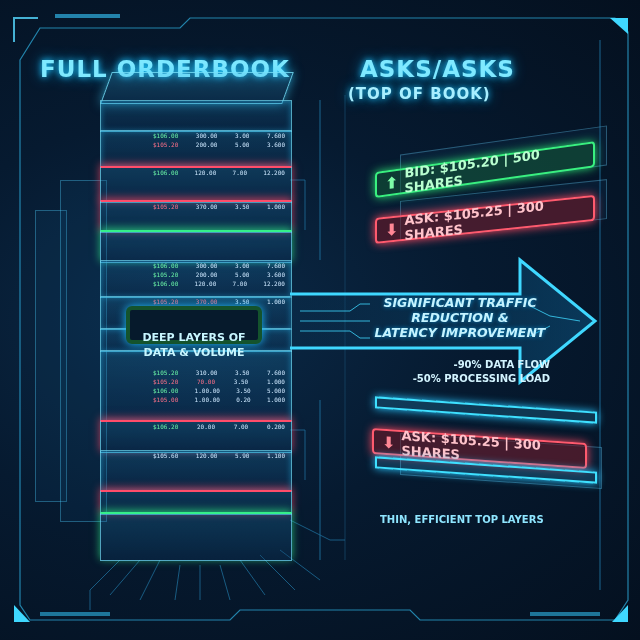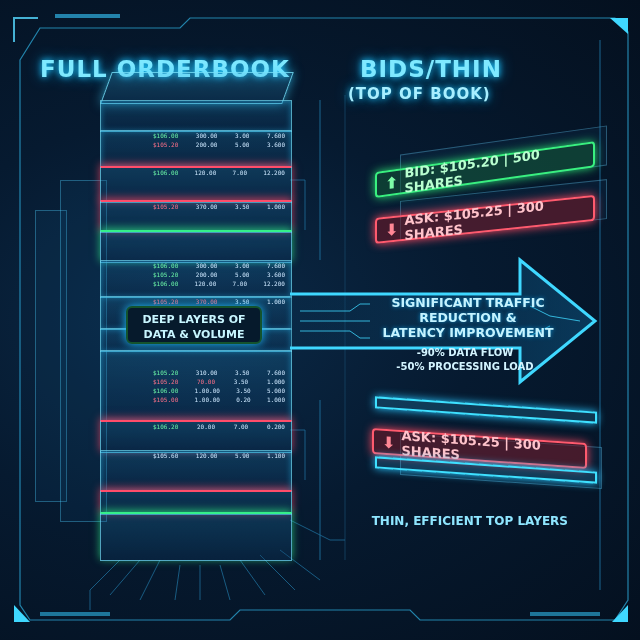--- a/index.html
+++ b/index.html
@@ -39,25 +39,25 @@
   .row span.w { color:#cde8ff; }
   .stack-top {
     position:absolute; left:6px; top:-28px; width:180px; height:30px;
     border:1px solid rgba(120,230,255,.8);
     background: linear-gradient(180deg, rgba(60,180,230,.25), rgba(20,90,140,.25));
     transform: skewX(-20deg);
     box-shadow: 0 0 10px rgba(60,210,255,.6);
   }
   .deep-label {
     position:absolute; left:126px; top:306px; width:136px; height:38px;
-    border:2px solid #14532d; border-radius:6px;
+    border:4px solid #14532d; border-radius:6px;
     background:#061a2c;
     box-shadow: 0 0 10px #1fbfff;
     color:#c8f6ff; font-weight:bold; font-size:11px; text-align:center;
-    line-height:15px; padding-top:4px; box-sizing:border-box;
+    line-height:15px; padding-top:20px; box-sizing:border-box;
   }
 
   
   .quote-bar {
     position:absolute; height:26px; border-radius:4px; box-sizing:border-box;
     display:flex; align-items:center; padding-left:8px;
     font-weight:bold; font-size:13px;
     transform-origin: left center;
   }
   .quote-bar .arrow { font-size:16px; margin-right:6px; }
@@ -67,31 +67,32 @@
   .ask .arrow { color:#ff8795; }
   #bid-bar { left:375px; top:172px; width:220px; transform: skewY(-8deg); }
   #ask-bar-top { left:375px; top:218px; width:220px; transform: skewY(-6deg); }
   #ask-bar-bottom { left:372px; top:428px; width:215px; transform: skewY(4deg); }
   .ghost-plate { position:absolute; border:1px solid rgba(100,200,240,.35); background:rgba(30,80,120,.15); }
   .shelf { position:absolute; height:8px; border:2px solid #3ee0ff; background:rgba(60,200,255,.18); box-shadow:0 0 8px #28c6ff; }
 
   
   .big-arrow { position:absolute; left:290px; top:256px; width:310px; height:130px; }
   .arrow-text {
-    position:absolute; left:368px; top:295px; width:200px; text-align:center;
+    position:absolute; left:360px; top:295px; width:200px; text-align:center;
     color:#c4f3ff; font-weight:bold; font-size:12.5px; line-height:15px;
     text-shadow:0 0 4px #0a8fd0;
+    font-style:italic;
   }
   .arrow-sub {
-    position:absolute; left:380px; top:346px; width:170px; text-align:center;
+    position:absolute; left:380px; top:358px; width:170px; text-align:right;
     color:#d3f4ff; font-size:10px; line-height:14px; font-weight:bold;
   }
   .thin-label {
-    position:absolute; left:368px; top:514px; width:200px; text-align:right;
-    color:#8fe6ff; font-size:12px; font-weight:bold;
+    position:absolute; left:380px; top:514px; width:200px; text-align:left;
+    color:#8fe6ff; font-size:10px; font-weight:bold;
   }
 </style>
 </head>
 <body>
 
 <svg class="frame-svg" viewBox="0 0 640 640">
   <g fill="none" stroke="#2a9fcc" stroke-width="1.2" opacity="0.8">
     <path d="M20 60 L40 28 L180 28 L190 18 L615 18 L628 32 L628 600 L615 620 L420 620 L410 610 L240 610 L230 620 L30 620 L20 605 Z"></path>
     <path d="M14 42 L14 18 L38 18" stroke="#55d8ff" stroke-width="2"></path>
     <line x1="320" y1="100" x2="320" y2="260" stroke="#1d6b95"></line>
@@ -116,21 +117,21 @@
     <path d="M240 560 L265 595"></path>
       <path d="M260 555 L295 590"></path>
       <path d="M280 550 L320 580"></path>
     <path d="M290 520 L330 540 L345 540"></path>
       <path d="M290 430 L305 430 L305 480"></path>
     <path d="M290 180 L305 180 L305 230"></path>
   </g>
 </svg>
 
 <div id="title-left" class="title">FULL ORDERBOOK</div>
-<div id="title-right" class="title">BIDS/THIN</div>
+<div id="title-right" class="title">ASKS/ASKS</div>
 <div id="subtitle-right" class="title">(TOP OF BOOK)</div>
 
 <div class="ghost-stack" style="left:35px;top:210px;width:30px;height:290px;"></div>
 <div class="ghost-stack" style="left:60px;top:180px;width:45px;height:340px;"></div>
 
 <div class="stack">
   <div class="stack-top"></div>
   <div class="layer" style="top:0;height:30px;"></div>
   <div class="layer" style="top:30px;height:36px;">
     <div class="row">

